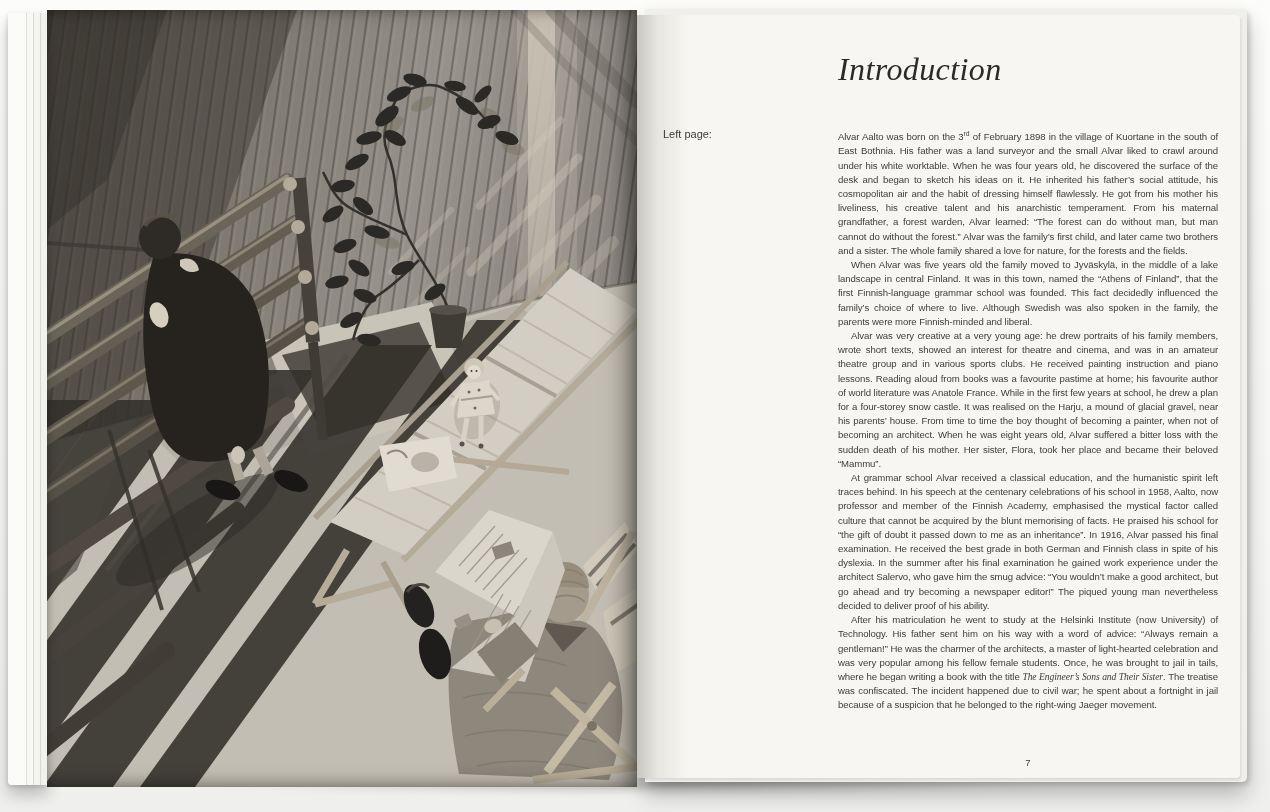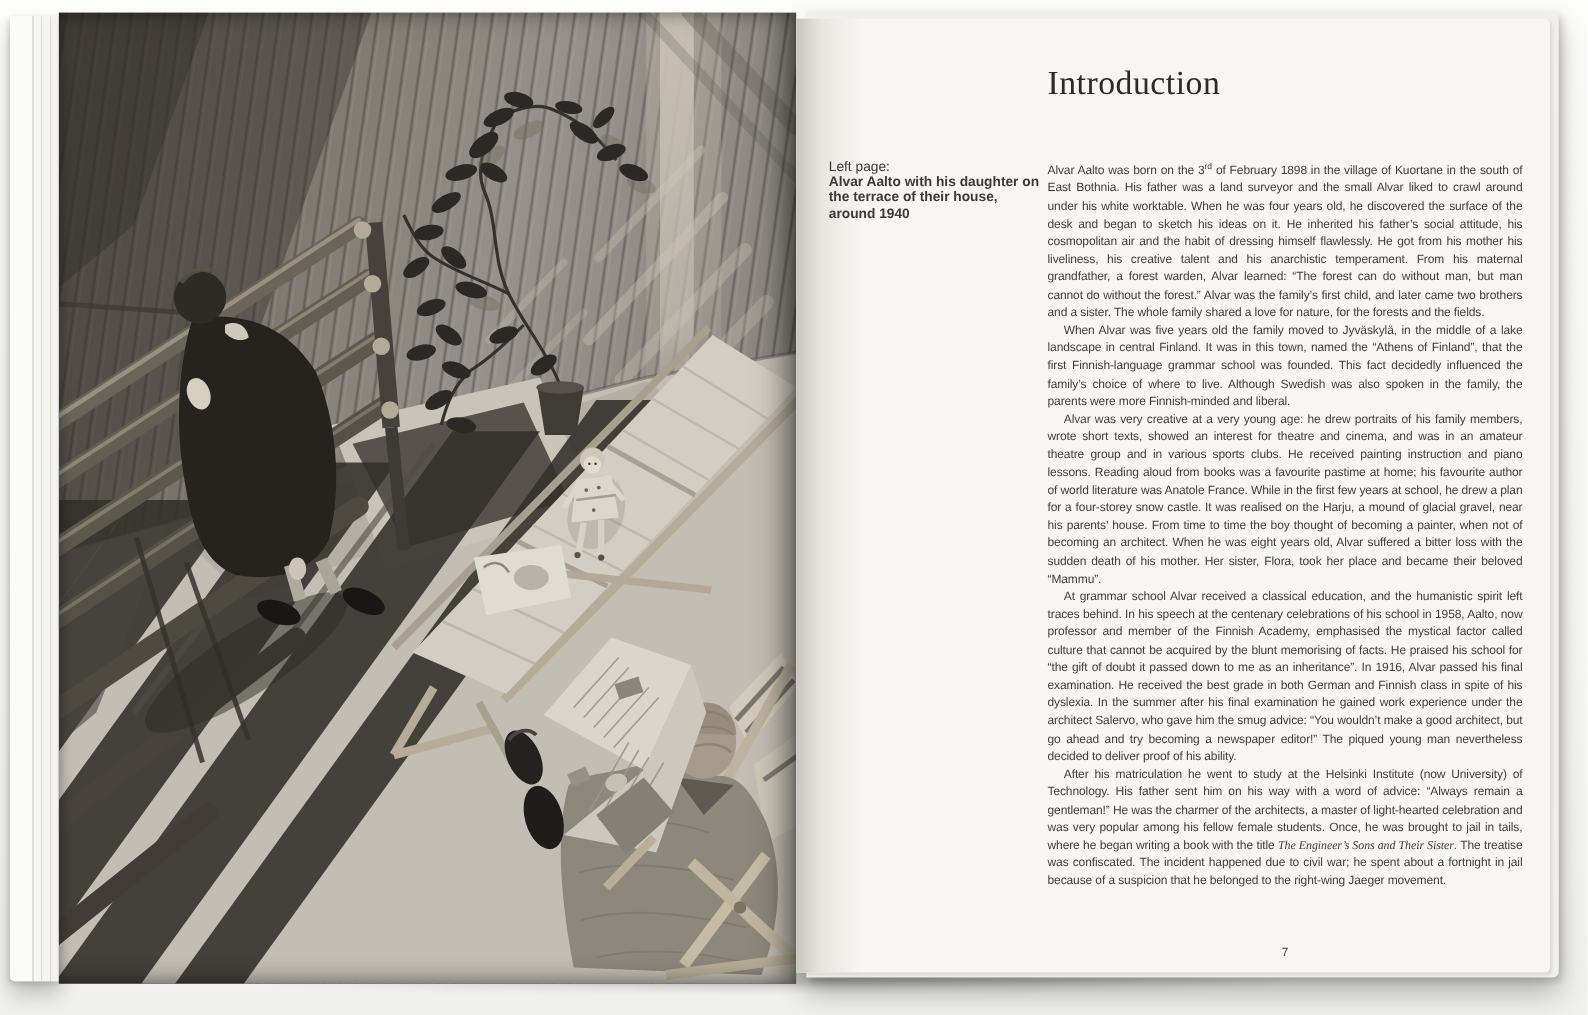--- a/index.html
+++ b/index.html
@@ -62,21 +62,21 @@
   }
   .caption{
     position:absolute;left:26px;top:113px;width:172px;
     font-size:11px;line-height:12.2px;color:#3b3a38;letter-spacing:0;
   }
   .caption .cap-label{font-weight:400;display:block;}
   .caption .cap-title{font-weight:700;display:block;}
   .headline{
     position:absolute;left:201px;top:36px;margin:0;
     font-family:"Liberation Serif",serif;font-weight:400;
-    font-size:27px;letter-spacing:.4px;color:#2c2a28;
+    font-size:32px;letter-spacing:.4px;color:#2c2a28;font-style:italic;
   }
   .bodycol{
     position:absolute;left:201px;top:112px;width:380px;
     font-size:9.6px;line-height:14.2px;letter-spacing:-0.08px;
     color:#3e3d3b;text-align:justify;
   }
   .bodycol p{margin:0;text-indent:13px;}
   .bodycol p:first-child{text-indent:0;}
   .bodycol .run-sup{vertical-align:super;font-size:6.8px;letter-spacing:0;}
   .bodycol .run-italic{font-style:italic;font-family:Liberation Serif, serif;}
@@ -332,21 +332,20 @@
     </svg>
     <div class="vignette"></div>
   </div>
 
   <div class="right-under"></div>
   <div class="page-right">
     <div class="gutter"></div>
 
     <div class="caption">
       <span class="cap-label">Left page:</span>
-      <span class="cap-title">Alvar Aalto with his daughter on the terrace of their house, around 1940</span>
     </div>
 
     <h1 class="headline">Introduction</h1>
 
     <div class="bodycol">
         <p><span>Alvar Aalto was born on the 3</span><span class="run-sup">rd</span><span> of February 1898 in the village of Kuortane in the south of East Bothnia. His father was a land surveyor and the small Alvar liked to crawl around under his white worktable. When he was four years old, he discovered the surface of the desk and began to sketch his ideas on it. He inherited his father’s social attitude, his cosmopolitan air and the habit of dressing himself flawlessly. He got from his mother his liveliness, his creative talent and his anarchistic temperament. From his maternal grandfather, a forest warden, Alvar learned: “The forest can do without man, but man cannot do without the forest.” Alvar was the family’s first child, and later came two brothers and a sister. The whole family shared a love for nature, for the forests and the fields.</span></p>
         <p><span>When Alvar was five years old the family moved to Jyväskylä, in the middle of a lake landscape in central Finland. It was in this town, named the “Athens of Finland”, that the first Finnish-language grammar school was founded. This fact decidedly influenced the family’s choice of where to live. Although Swedish was also spoken in the family, the parents were more Finnish-minded and liberal.</span></p>
         <p><span>Alvar was very creative at a very young age: he drew portraits of his family members, wrote short texts, showed an interest for theatre and cinema, and was in an amateur theatre group and in various sports clubs. He received painting instruction and piano lessons. Reading aloud from books was a favourite pastime at home; his favourite author of world literature was Anatole France. While in the first few years at school, he drew a plan for a four-storey snow castle. It was realised on the Harju, a mound of glacial gravel, near his parents’ house. From time to time the boy thought of becoming a painter, when not of becoming an architect. When he was eight years old, Alvar suffered a bitter loss with the sudden death of his mother. Her sister, Flora, took her place and became their beloved “Mammu”.</span></p>
         <p><span>At grammar school Alvar received a classical education, and the humanistic spirit left traces behind. In his speech at the centenary celebrations of his school in 1958, Aalto, now professor and member of the Finnish Academy, emphasised the mystical factor called culture that cannot be acquired by the blunt memorising of facts. He praised his school for “the gift of doubt it passed down to me as an inheritance”. In 1916, Alvar passed his final examination. He received the best grade in both German and Finnish class in spite of his dyslexia. In the summer after his final examination he gained work experience under the architect Salervo, who gave him the smug advice: “You wouldn’t make a good architect, but go ahead and try becoming a newspaper editor!” The piqued young man nevertheless decided to deliver proof of his ability.</span></p>
         <p><span>After his matriculation he went to study at the Helsinki Institute (now University) of Technology. His father sent him on his way with a word of advice: “Always remain a gentleman!” He was the charmer of the architects, a master of light-hearted celebration and was very popular among his fellow female students. Once, he was brought to jail in tails, where he began writing a book with the title </span><span class="run-italic">The Engineer’s Sons and Their Sister</span><span>. The treatise was confiscated. The incident happened due to civil war; he spent about a fortnight in jail because of a suspicion that he belonged to the right-wing Jaeger movement.</span></p>

